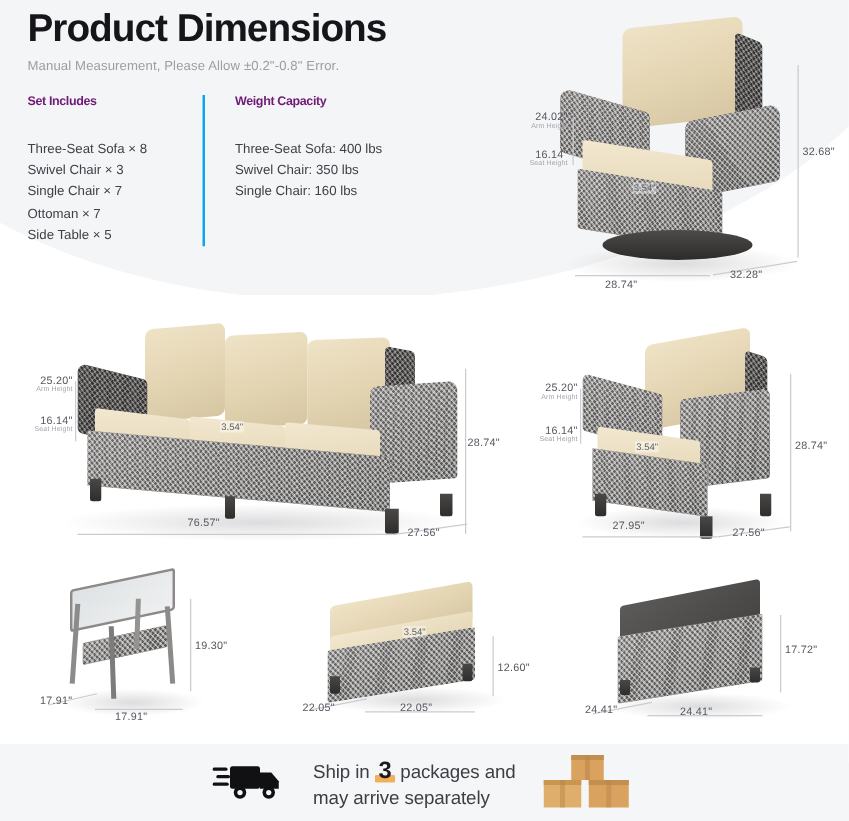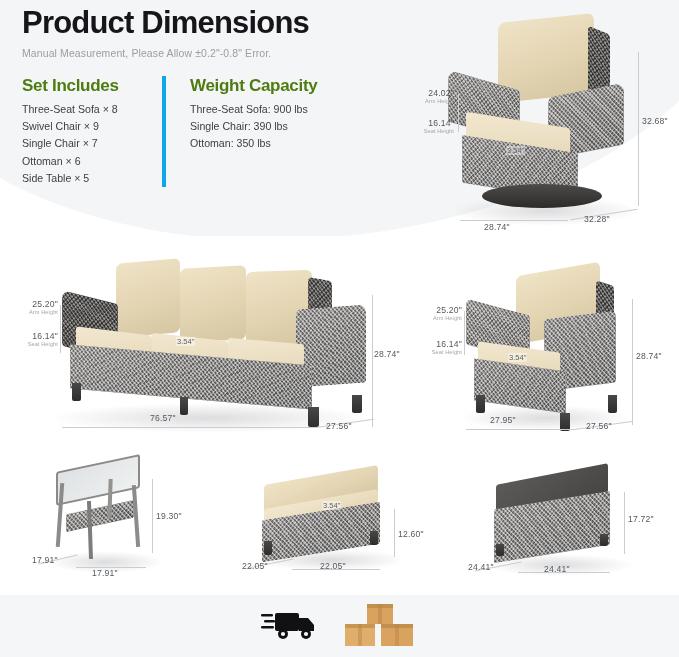--- a/index.html
+++ b/index.html
@@ -37,27 +37,27 @@
     margin-top: 7px;
     font-size: 10.5px;
     color: #9b9ea4;
     letter-spacing: 0.1px;
   }
   .info-cols {
     display: flex;
     margin-top: 17px;
   }
   .col-includes { width: 140px; }
-  .col-weight { padding-left: 24px; border-left: 4px solid #0ea5e9; }
+  .col-weight { padding-left: 24px; border-left: 2px solid #0ea5e9; }
   .col-h {
-    font-size: 17px;
+    font-size: 10px;
     font-weight: 700;
-    color: #4d7c0f;
+    color: #701a75;
     letter-spacing: -0.3px;
-    margin-bottom: 5px;
+    margin-bottom: 24px;
   }
   .col-row {
     font-size: 10.6px;
     color: #3e4046;
     line-height: 1.62;
     white-space: nowrap;
   }
 
   
   .stage { position: absolute; }
@@ -155,30 +155,30 @@
 <div class="header">
   <div class="header-bg"></div>
   <div class="header-inner">
     <div class="title">Product Dimensions</div>
     <div class="subtitle">Manual Measurement, Please Allow ±0.2"-0.8" Error.</div>
 
     <div class="info-cols">
       <div class="col-includes">
         <div class="col-h">Set Includes</div>
         <div class="col-row">Three-Seat Sofa × 8</div>
-        <div class="col-row">Swivel Chair × 9</div>
+        <div class="col-row">Swivel Chair × 3</div>
         <div class="col-row">Single Chair × 7</div>
-        <div class="col-row">Ottoman × 6</div>
+        <div class="col-row">Ottoman × 7</div>
         <div class="col-row">Side Table × 5</div>
       </div>
       <div class="col-weight">
         <div class="col-h">Weight Capacity</div>
-        <div class="col-row">Three-Seat Sofa: 900 lbs</div>
-        <div class="col-row">Single Chair: 390 lbs</div>
-        <div class="col-row">Ottoman: 350 lbs</div>
+        <div class="col-row">Three-Seat Sofa: 400 lbs</div>
+        <div class="col-row">Swivel Chair: 350 lbs</div>
+        <div class="col-row">Single Chair: 160 lbs</div>
       </div>
     </div>
   </div>
 </div>
 
 <div class="stage" style="left:420px; top:8px; width:259px; height:228px;">
   <div class="shadow" style="left:30px; top:188px; width:190px; height:30px;"></div>
 
   <div class="cush" style="position:absolute; left:78px; top:10px; width:96px; height:80px; transform:skewY(-6deg); border-radius:7px;"></div>
 
@@ -368,20 +368,28 @@
         <rect x="3" y="15" width="11" height="2.6" rx="1.3"></rect>
         <rect x="0" y="21" width="13" height="2.6" rx="1.3"></rect>
         <circle cx="22" cy="29" r="5" fill="#111114"></circle>
         <circle cx="22" cy="29" r="2.1" fill="#f4f6f8"></circle>
         <circle cx="45" cy="29" r="5" fill="#111114"></circle>
         <circle cx="45" cy="29" r="2.1" fill="#f4f6f8"></circle>
       </g>
     </svg>
   </span>
 
+  <div class="ship-text">
+    <div>
+      <span>Ship in</span>
+      <span class="hl">3</span>
+      <span>packages and</span>
+    </div>
+    <div>may arrive separately</div>
+  </div>
 
   <span>
     <svg width="78" height="48" viewBox="0 0 78 48">
       <g>
         <rect x="26" y="4" width="26" height="20" fill="#d9a25f"></rect>
         <rect x="26" y="4" width="26" height="4" fill="#c38f4e"></rect>
         <rect x="37" y="4" width="4" height="20" fill="#b9854a" opacity=".55"></rect>
         <rect x="4" y="24" width="30" height="22" fill="#e0ae6c"></rect>
         <rect x="4" y="24" width="30" height="4" fill="#c9954f"></rect>
         <rect x="17" y="24" width="4" height="22" fill="#b9854a" opacity=".5"></rect>

